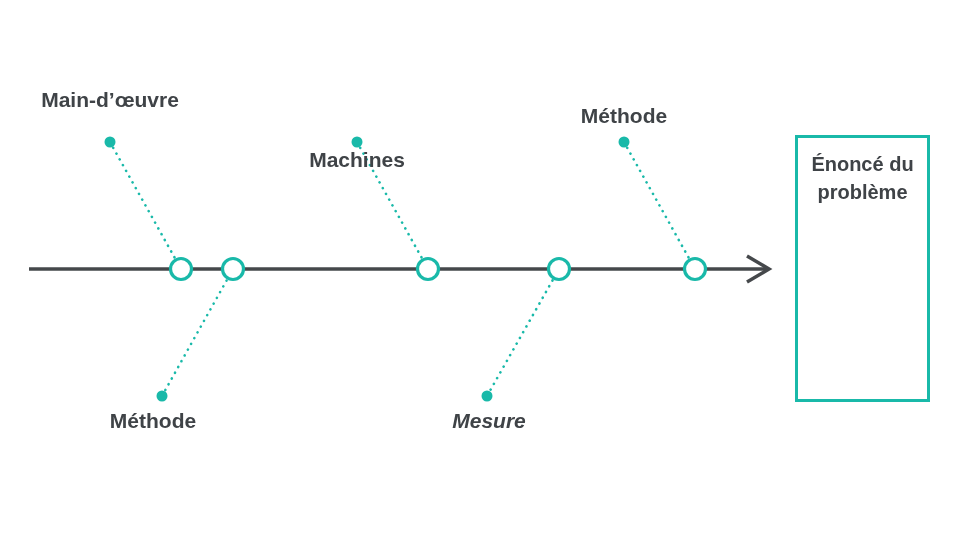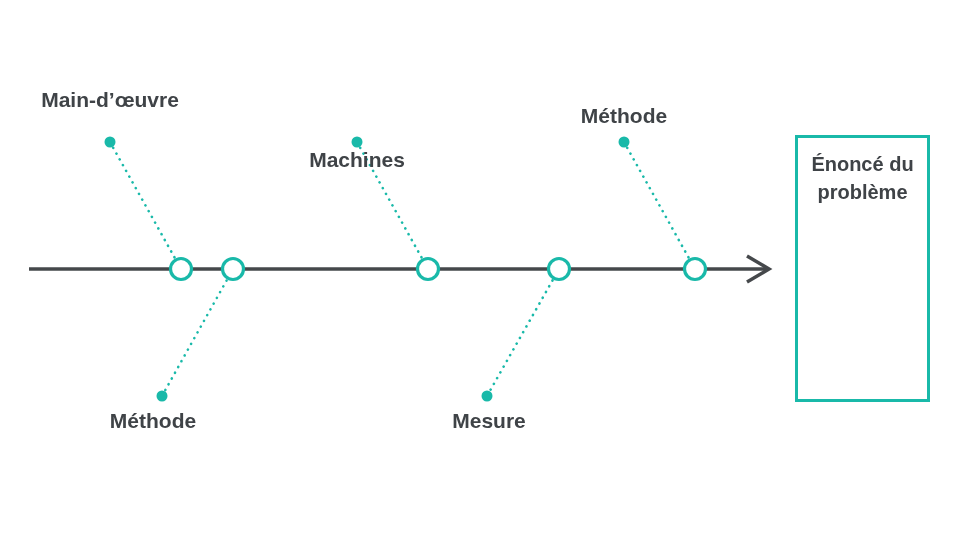--- a/index.html
+++ b/index.html
@@ -101,17 +101,17 @@
     <circle class="dot" cx="624" cy="142" r="5.5"></circle>
     <circle class="dot" cx="162" cy="396" r="5.5"></circle>
     <circle class="dot" cx="487" cy="396" r="5.5"></circle>
   </svg>
 
   <div class="label" style="left:110px; top:88px;">Main-d’œuvre</div>
   <div class="label" style="left:357px; top:104px;margin-top:44px;">Machines</div>
   <div class="label" style="left:624px; top:104px;">Méthode</div>
 
   <div class="label" style="left:153px; top:409px;text-align:right;">Méthode</div>
-  <div class="label" style="left:489px; top:409px;">Mesure</div>
+  <div class="label" style="left:489px; top:409px;font-style:italic;">Mesure</div>
 
   <div class="problem-box">Énoncé du problème</div>
 
 </div>
 
 </body></html>

